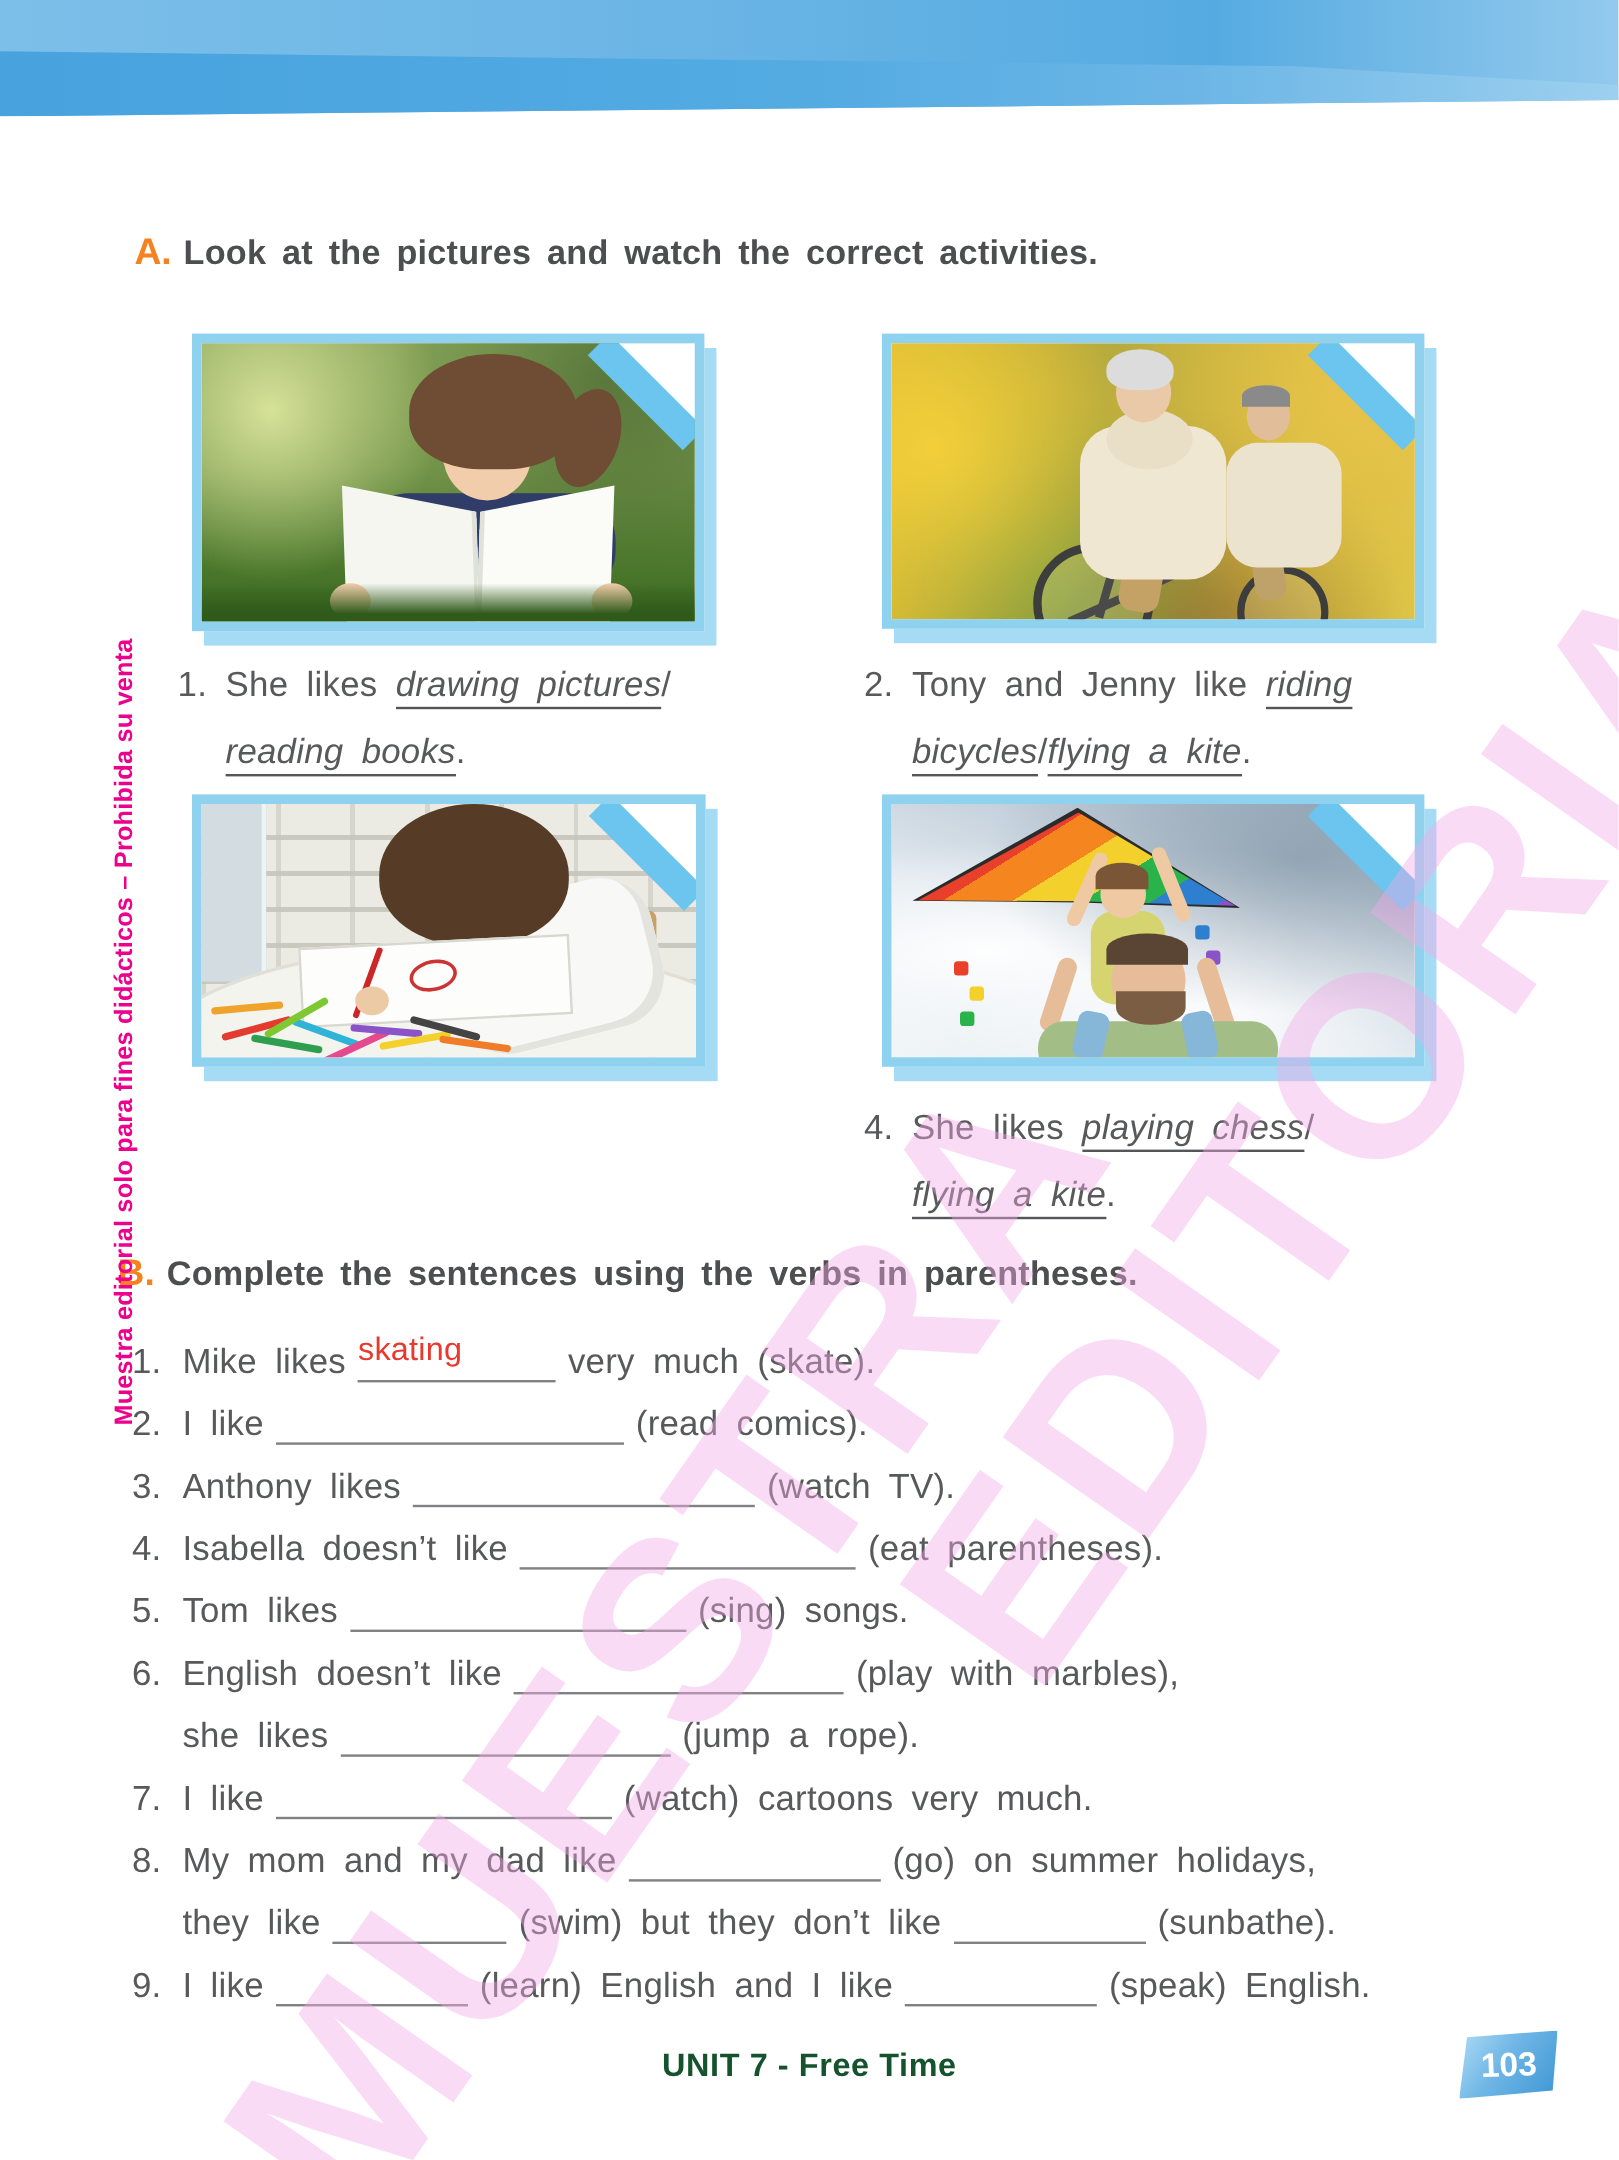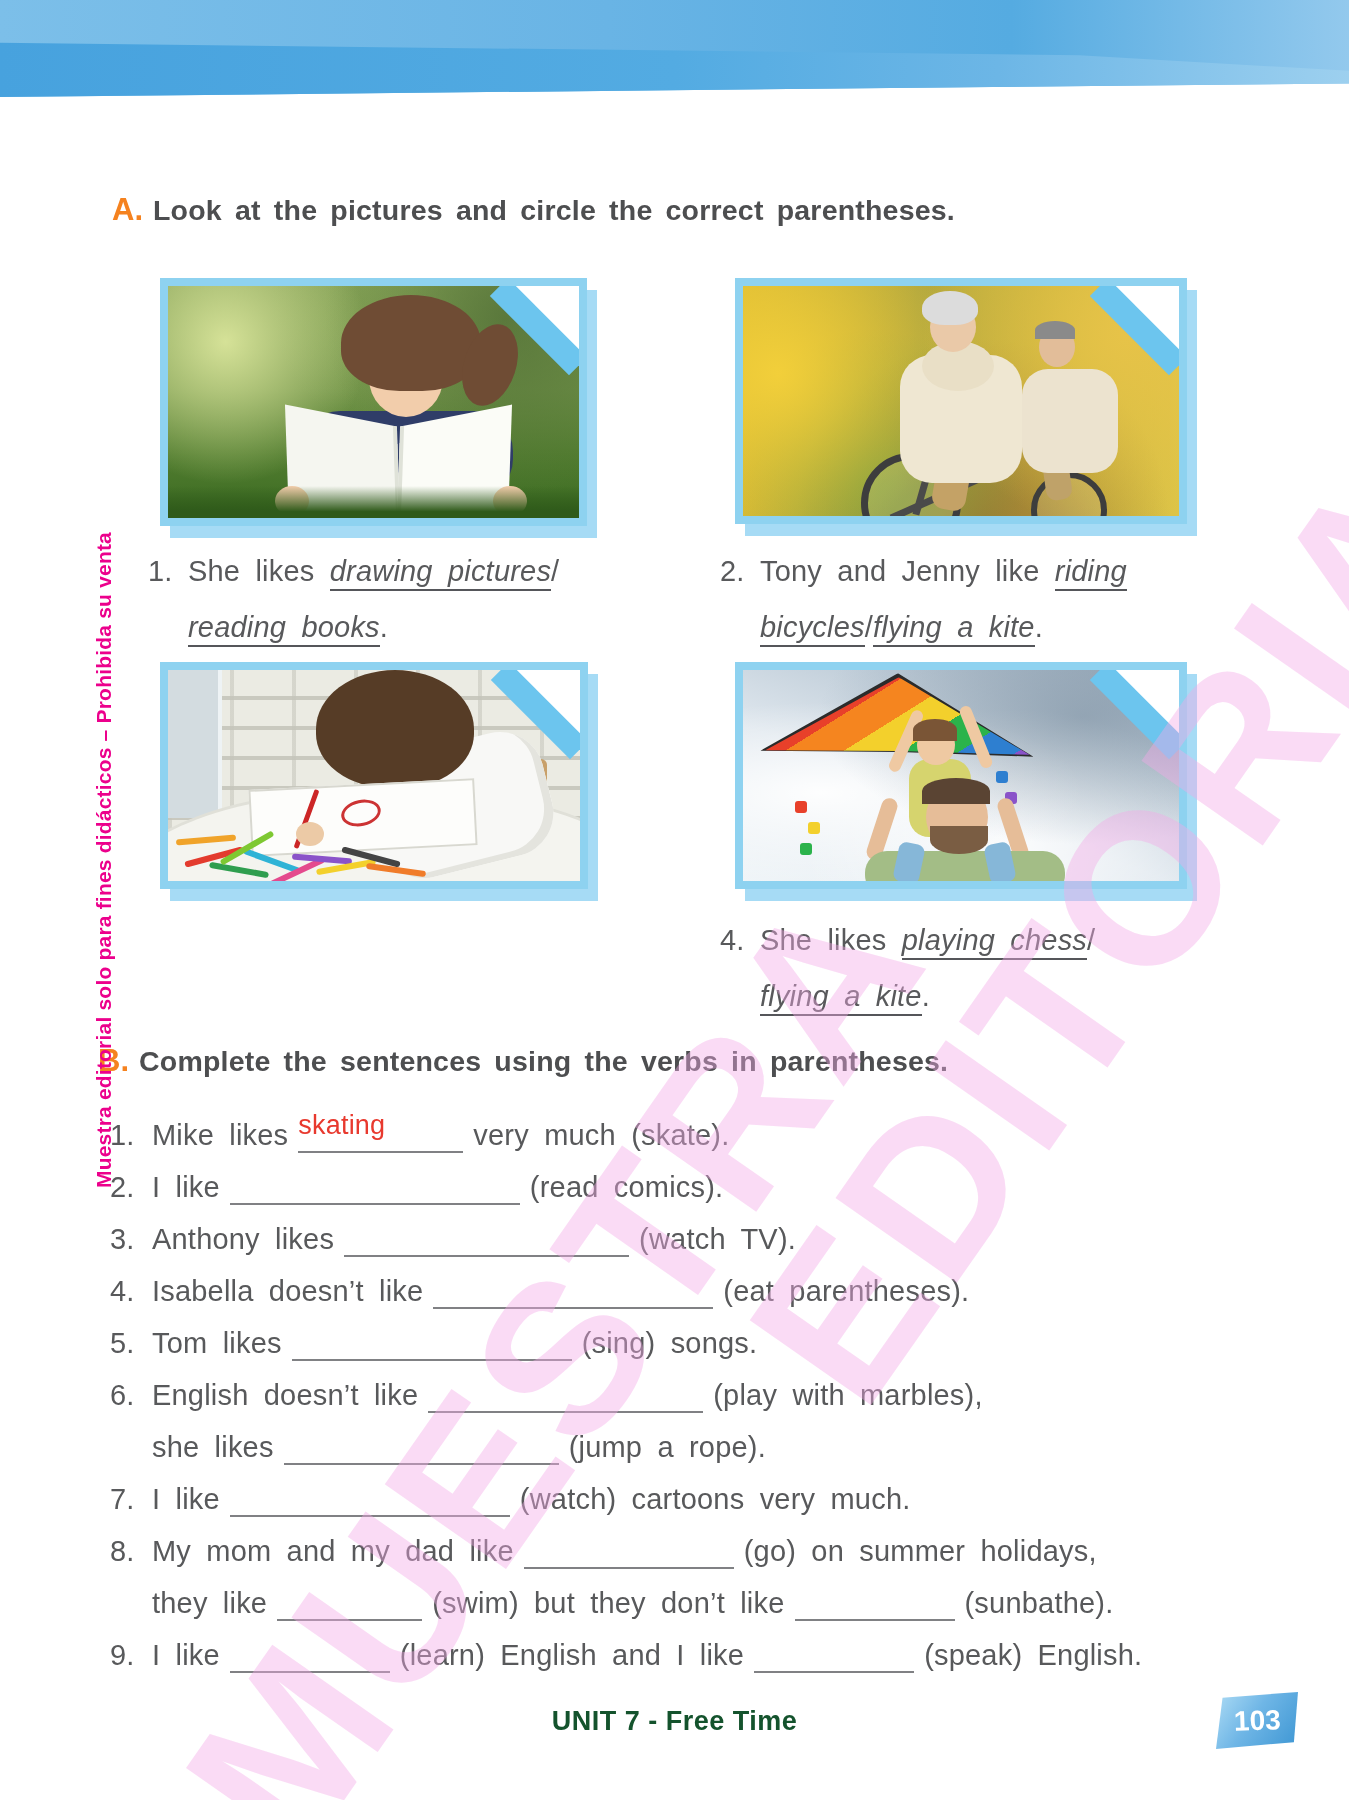--- a/index.html
+++ b/index.html
@@ -162,21 +162,21 @@
 </head>
 <body>
 
 <div class="page">
 
   <div class="header-base"></div>
   <div class="header-band"></div>
 
   <div class="sec-title title-a">
     <span class="sec-label">A.</span>
-    <span class="sec-text">Look at the pictures and circle the correct parentheses.</span>
+    <span class="sec-text">Look at the pictures and watch the correct activities.</span>
   </div>
 
   <div class="pic pic1">
     <div class="scene">
       <div class="p1-bg"></div>
       <div class="p1-body"></div>
       <div class="p1-face"></div>
       <div class="p1-hair"></div>
       <div class="p1-pony"></div>
       <div class="p1-bookl"></div>

